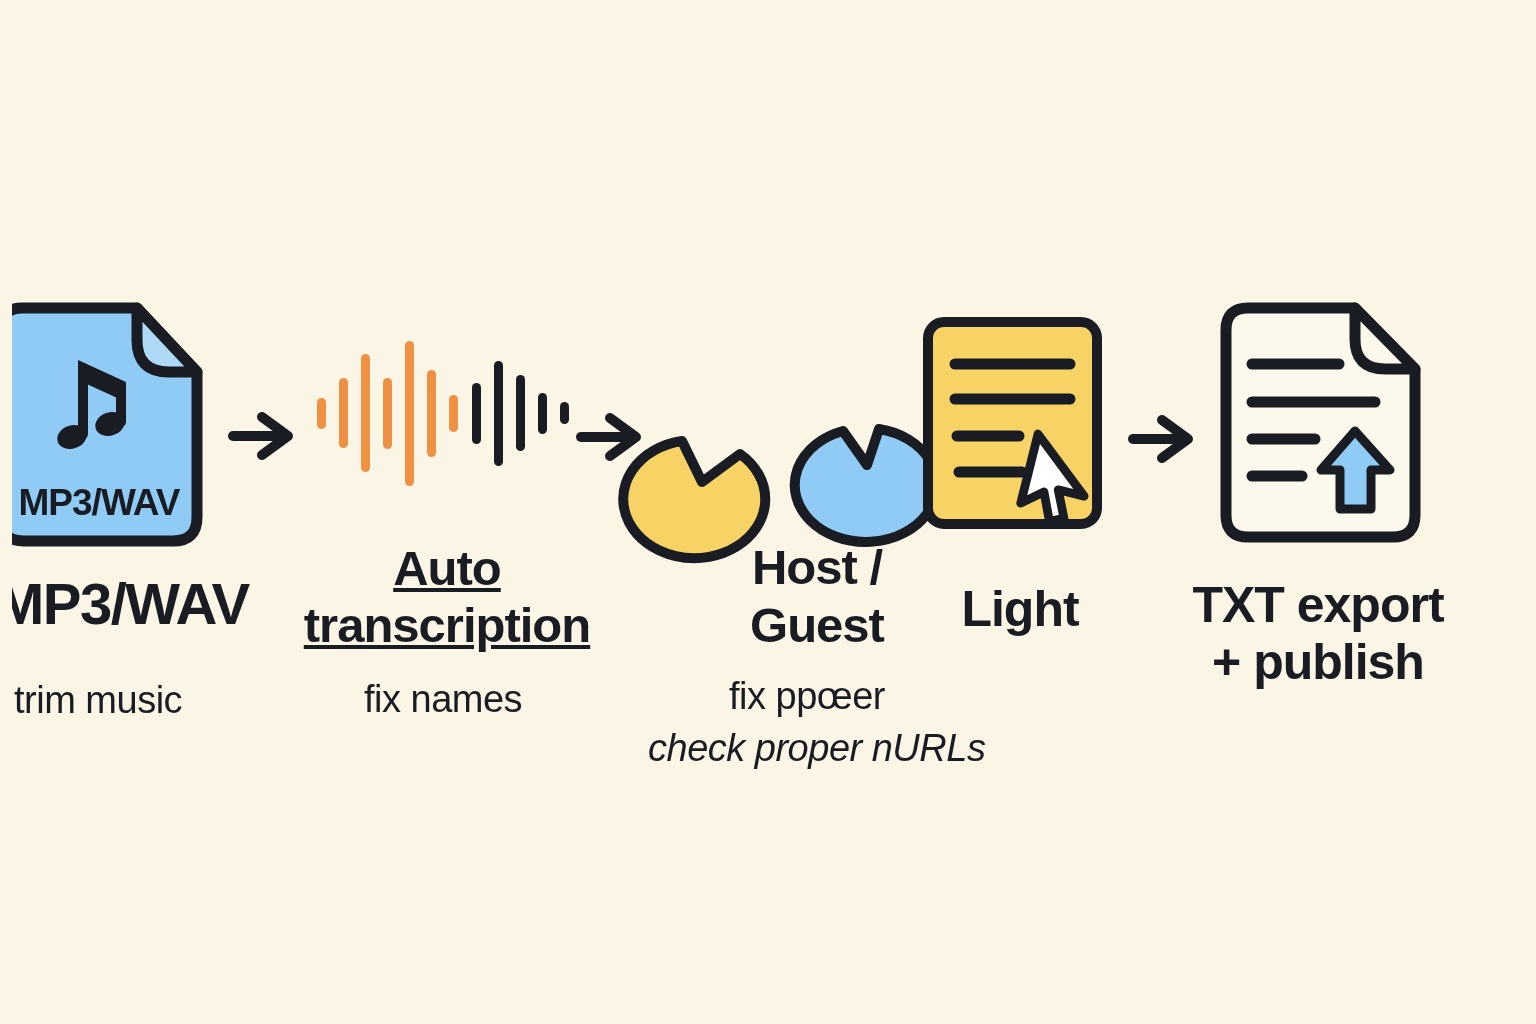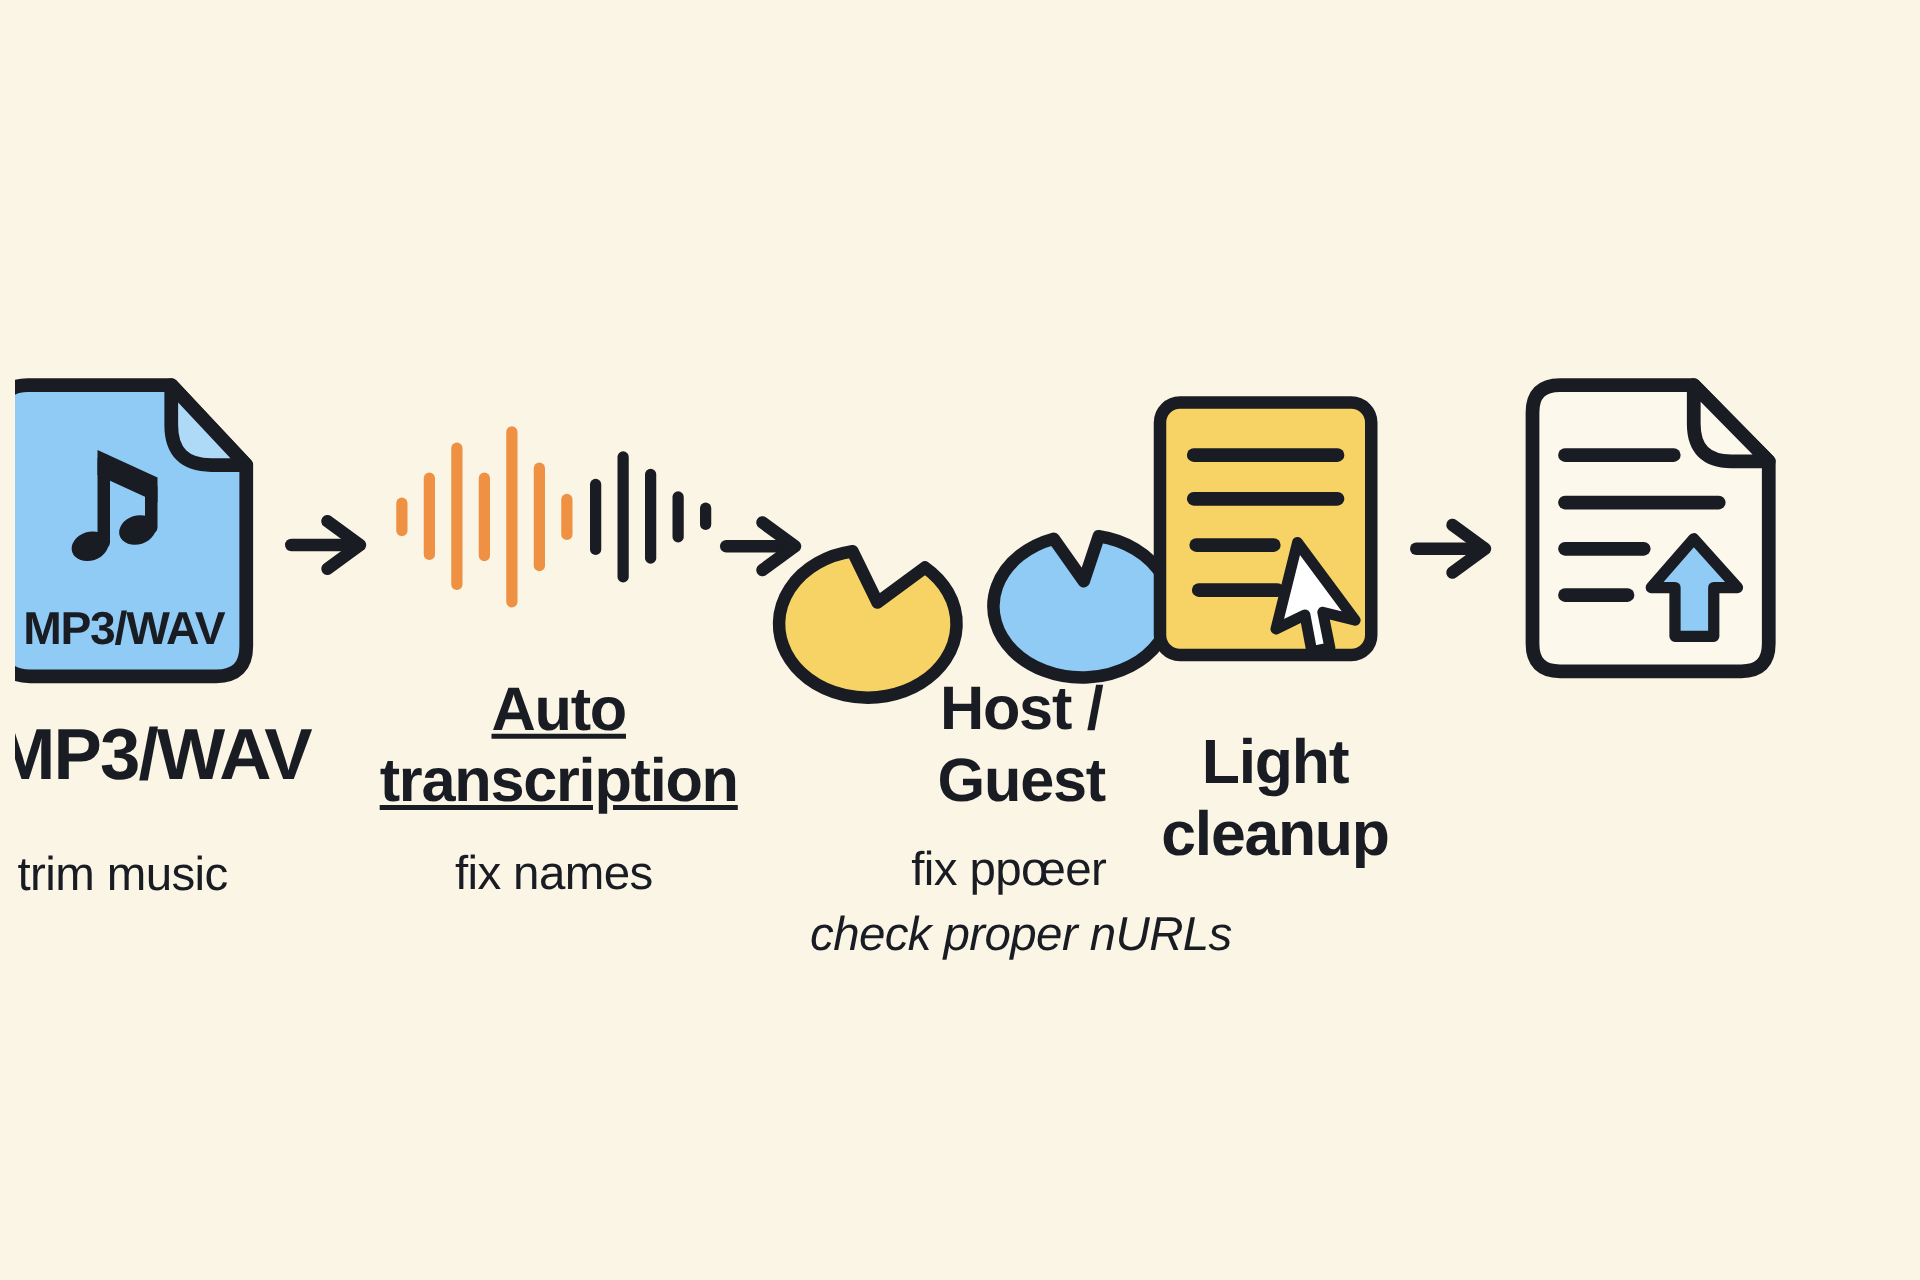--- a/index.html
+++ b/index.html
@@ -117,17 +117,20 @@
 
   <div class="step-title" style="left:705px;top:538px;width:200px;line-height:58px;">
     <span class="line">Host /</span>
     <span class="line">Guest</span>
   </div>
   <div class="step-subtitle" style="left:695px;top:674px;width:200px;">fix ppœer</div>
   <div class="step-subtitle" style="left:636px;top:726px;width:320px;font-style:italic;">check proper nURLs</div>
 
   <div class="step-title" style="left:908px;top:580px;width:200px;font-size:50px;line-height:58px;">
     <span class="line">Light</span>
-    <span class="line">cleanup</span>
   </div>
 
+  <div class="step-title" style="left:1150px;top:577px;width:312px;font-size:50px;">
+    <span class="line">TXT export</span>
+    <span class="line">+ publish</span>
+  </div>
 
 </div>
 
 </body></html>

